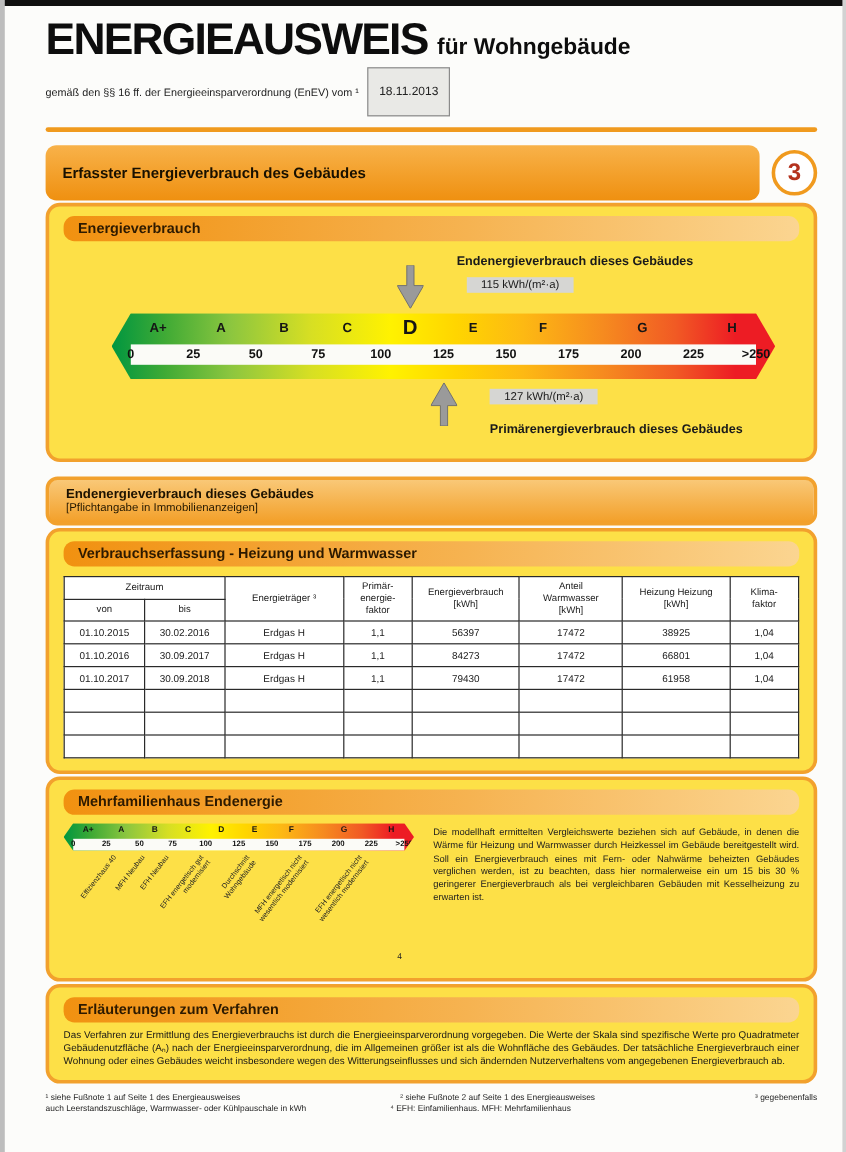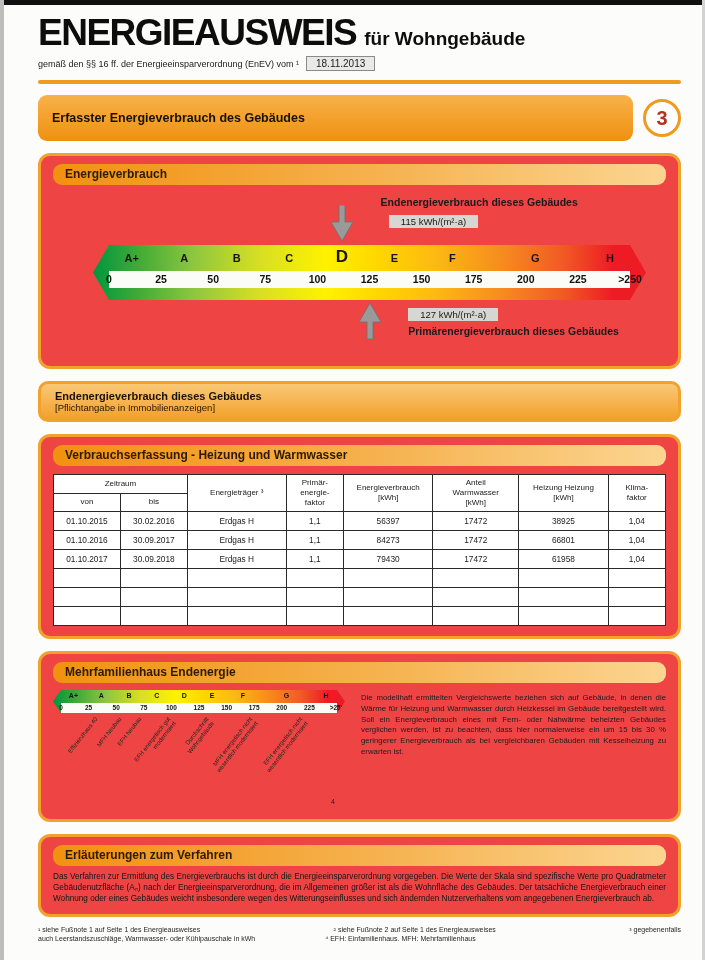--- a/index.html
+++ b/index.html
@@ -7,54 +7,54 @@
   .page { width:705px; height:960px; background:#fcfcfa; margin:0 auto; position:relative; overflow:hidden; color:#1a1a1a; }
   .photo-top { position:absolute; top:0; left:0; right:0; height:5px; background:#101010; }
   .photo-left { position:absolute; top:0; left:0; bottom:0; width:4px; background:#bdbdbd; }
   .photo-right { position:absolute; top:0; right:0; bottom:0; width:3px; background:#d2d2d2; }
   .content { position:absolute; top:12px; left:38px; right:24px; }
 
   
   .main-title { font-size:37px; font-weight:bold; letter-spacing:-1.5px; color:#0d0d0d; white-space:nowrap; }
   .main-title .sub { font-size:19px; letter-spacing:0; margin-left:8px; }
   .law-line { font-size:9px; color:#222; display:flex; align-items:center; gap:7px; margin-top:2px; }
-  .law-date { border:1px solid #8a8a8a; background:#e9e9e6; padding:1px 9px; font-size:10px; }
+  .law-date { border:1px solid #8a8a8a; background:#e9e9e6; padding:14px 9px; font-size:10px; }
   .orange-rule { height:4px; background:var(--accent-orange,#f09a1e); margin-top:9px; border-radius:2px; }
 
   
   .banner-row { display:flex; align-items:center; margin-top:11px; gap:10px; }
   .banner { flex:1; background:linear-gradient(180deg,#f8b24a,#ef9010); border-radius:9px; padding:7px 14px; display:flex; justify-content:space-between; align-items:center; min-height:46px; }
   .banner-title { font-size:12.5px; font-weight:bold; color:#181000; }
   .reg-line1 { font-size:9.5px; font-weight:bold; color:#181000; display:flex; gap:8px; }
   .reg-note { font-size:7.5px; margin-top:2px; color:#2a1c00; }
   .page-circle { width:38px; height:38px; border:3px solid var(--accent-orange,#f09a1e); border-radius:50%; background:#fff; display:flex; align-items:center; justify-content:center; font-size:20px; font-weight:bold; color:#b4321e; flex:0 0 auto; }
 
   
-  .sec { border:3px solid #f2a12d; border-radius:12px; margin-top:12px; padding:8px 12px 10px; background:#ef4444; }
+  .sec { border:3px solid #f2a12d; border-radius:12px; margin-top:2px; padding:8px 12px 10px; background:#fde047; }
   .sec-band { background:linear-gradient(90deg,#f19110,#f6b351 55%,#fbd591); border-radius:9px; padding:3px 12px 4px; font-size:12px; font-weight:bold; color:#2d1a00; }
 
   
   .scale-area { position:relative; margin:4px 20px 0 40px; }
   .arrow-row-top { position:relative; height:56px; }
   .down-arrow { position:absolute; left:45%; top:16px; transform:translateX(-50%); }
   .end-label { position:absolute; left:52%; top:7px; font-size:10.5px; font-weight:bold; white-space:nowrap; }
   .end-chip { position:absolute; left:53.5%; top:26px; background:var(--chip-gray,#d6d6d3); padding:1px 12px; font-size:9.5px; white-space:nowrap; }
   .scale { position:relative;
     background:linear-gradient(90deg,#009640 0%,#3faa35 8%,#8cc63f 18%,#d7df23 30%,#fff200 42%,#ffd500 52%,#fdb913 62%,#f68b1f 74%,#f15a24 85%,#ed1c24 94%,#ed1c24 100%);
     clip-path:polygon(0 50%, 16px 0, calc(100% - 16px) 0, 100% 50%, calc(100% - 16px) 100%, 16px 100%); }
   .band-letters { position:relative; height:26px; }
   .cls { position:absolute; transform:translateX(-50%); top:7px; font-size:11px; font-weight:bold; color:#151515; }
   .cls-big { font-size:17px; top:2px; }
   .nums { position:relative; height:17px; background:#fbfbf7; margin:0 16px; }
   .tick { position:absolute; transform:translateX(-50%); top:2px; font-size:10.5px; font-weight:bold; color:#111; }
   .band-bottom { height:12px; }
   .arrow-row-bottom { position:relative; height:62px; }
   .up-arrow { position:absolute; left:50%; top:3px; transform:translateX(-50%); }
   .pri-chip { position:absolute; left:57%; top:8px; background:var(--chip-gray,#d6d6d3); padding:1px 12px; font-size:9.5px; white-space:nowrap; }
-  .pri-label { position:absolute; left:57%; top:25px; font-size:10.5px; font-weight:bold; white-space:nowrap; }
+  .pri-label { position:absolute; left:57%; top:36px; font-size:10.5px; font-weight:bold; white-space:nowrap; }
 
   
   .endband { border:3px solid #f2a12d; border-radius:10px; margin-top:12px; background:linear-gradient(180deg,#f9c877,#f3a02a); display:flex; align-items:stretch; padding:4px; }
   .endband-left { flex:1; padding:2px 10px; }
   .endband-title { font-size:11px; font-weight:bold; color:#1c1200; }
   .endband-sub { font-size:9.5px; color:#241800; }
   .endband-value { width:178px; background:var(--chip-gray,#d6d6d3); display:flex; align-items:center; justify-content:center; gap:7px; font-size:10px; color:#111; }
   .endband-value .val { font-size:12px; font-weight:bold; }
 
   

